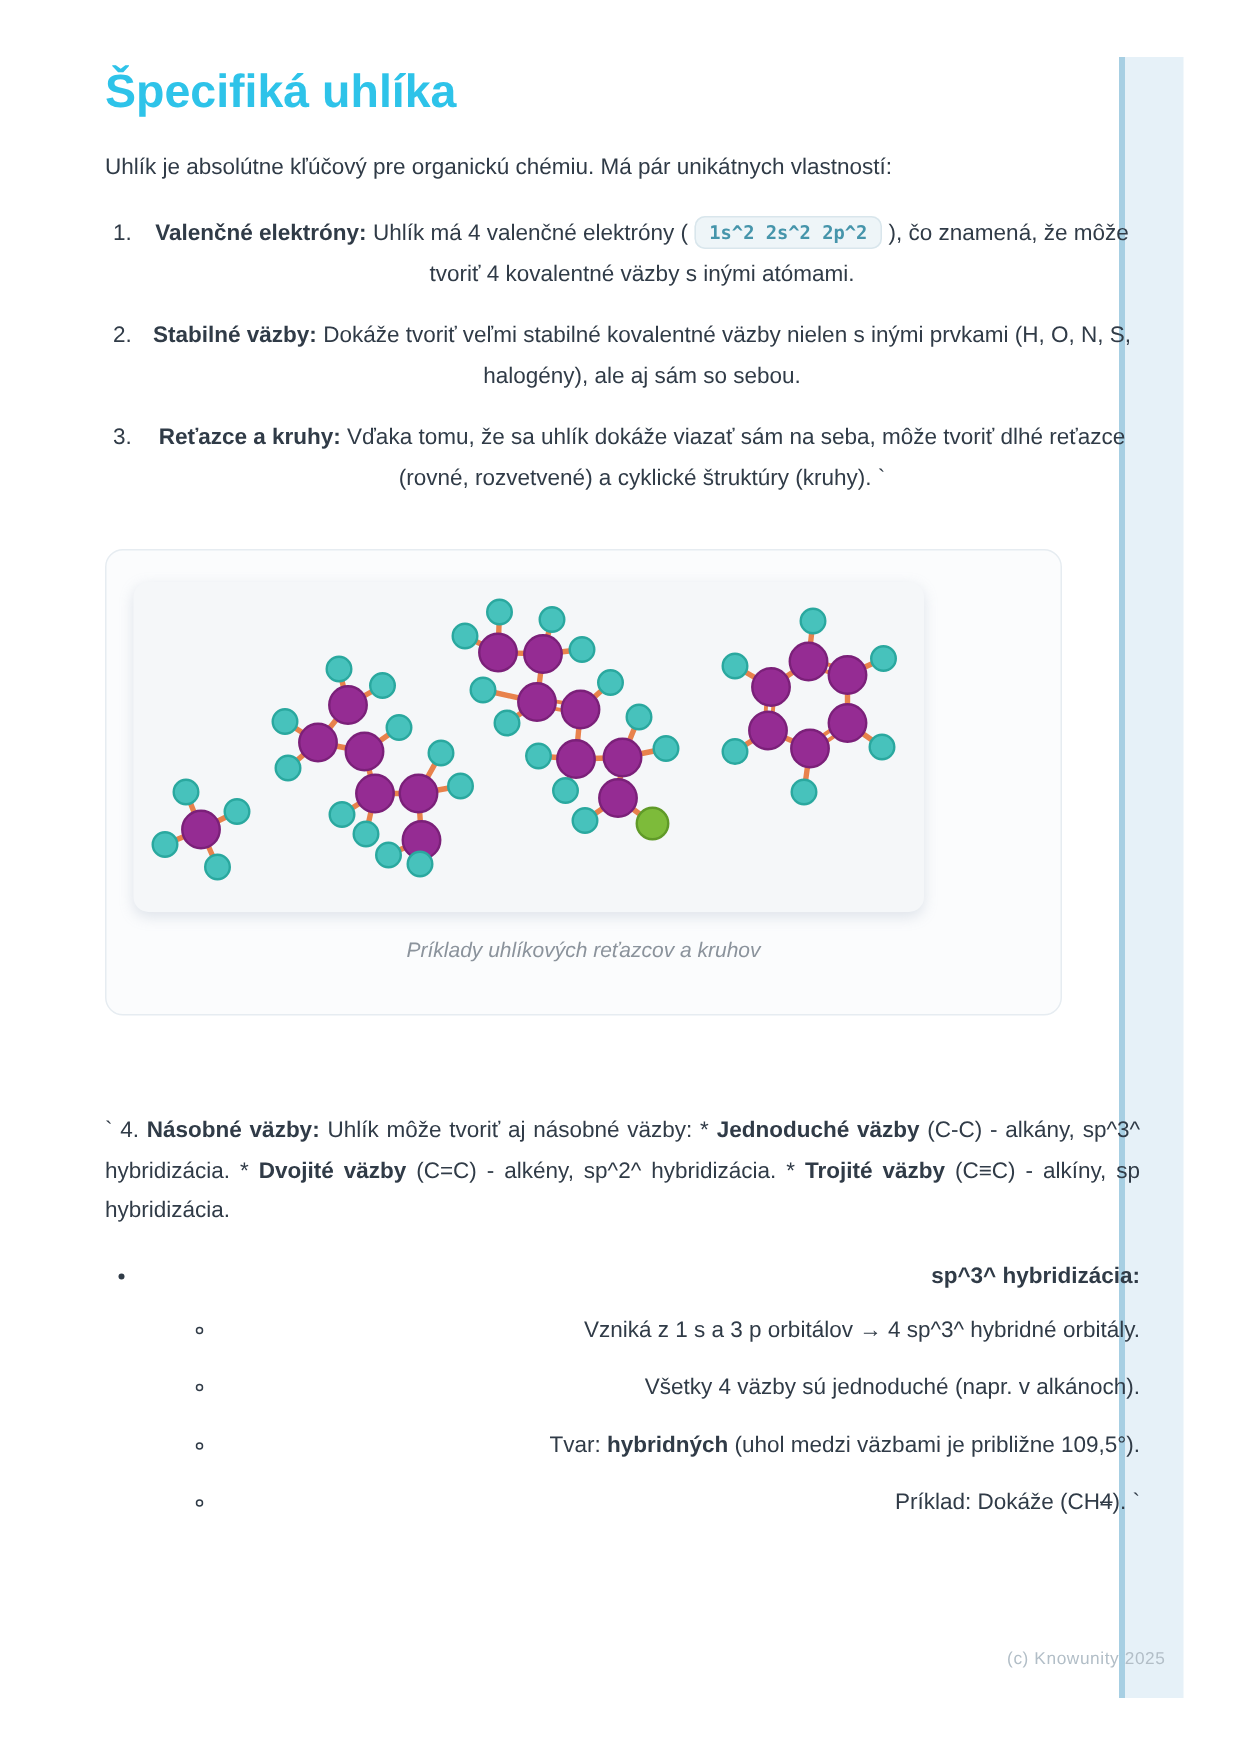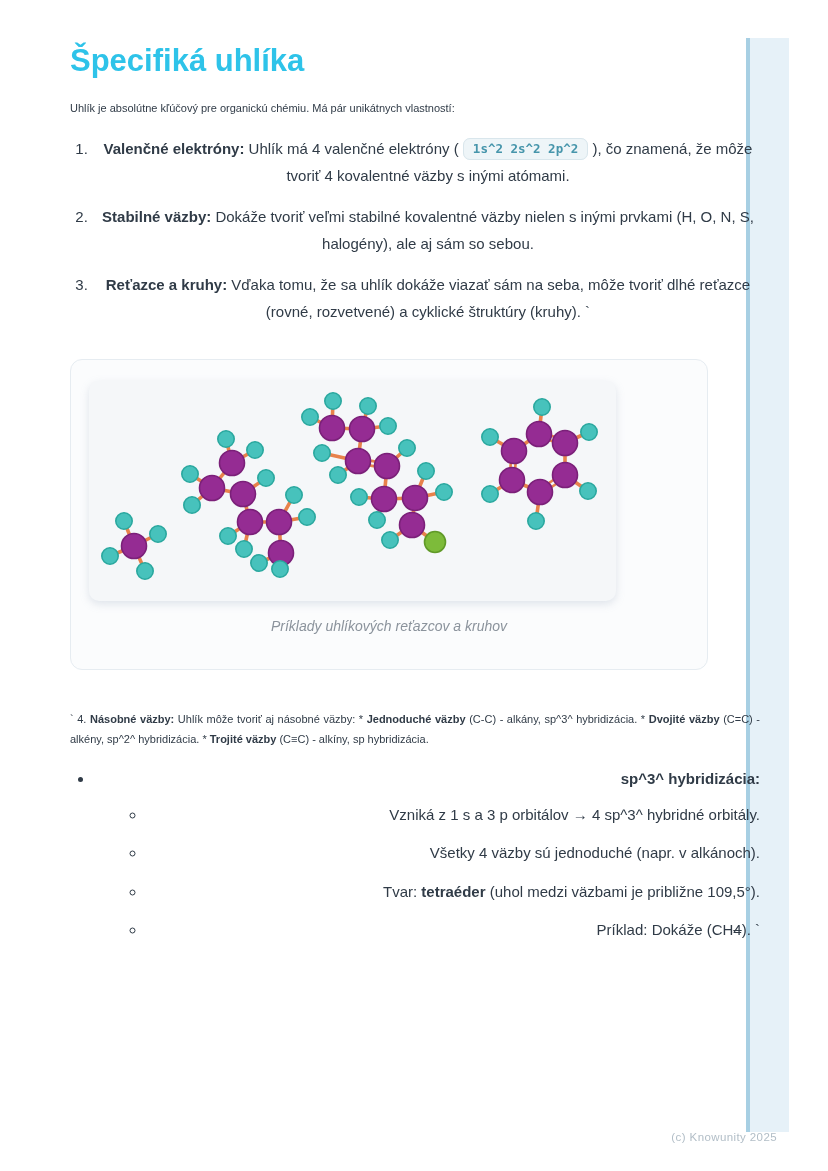--- a/index.html
+++ b/index.html
@@ -15,21 +15,21 @@
     border-left:4px solid var(--scroll-edge,#a7cfe3);
     z-index:1;
   }
   .content{position:absolute;left:70px;top:0;width:690px;z-index:2;}
   h1,h2{
     color:var(--heading-color,#2ec3e9);
     font-size:31px;line-height:1.2;font-weight:700;
   }
   h1{margin:42px 0 20px;}
   h2{margin:26px 0 22px;}
-  p{font-size:11px;line-height:1.78;margin:0;}
+  p{font-size:15px;line-height:1.78;margin:0;}
   .intro{margin-bottom:16px;}
   ol.numbered{margin:0;padding-left:22px;font-size:15px;line-height:1.8;}
   ol.numbered li{margin-bottom:14px;padding-left:4px;text-align:center;}
   ol.numbered li::marker{font-weight:400;}
   b{font-weight:700;}
   s{text-decoration:line-through;}
   code{
     font-family:"DejaVu Sans Mono", monospace;
     font-size:12.5px;font-weight:600;
     color:var(--code-color,#4695ab);
@@ -53,31 +53,30 @@
     background:var(--panel-bg,#f5f7f9);
     box-shadow:0 3px 9px rgba(150,165,185,0.28);
   }
   .figure-panel svg{display:block;}
   .figure-caption{
     text-align:center;font-style:italic;
     color:var(--caption-color,#8b939c);
     font-size:14px;margin-top:16px;line-height:1.3;
   }
   .justified{text-align:justify;}
-  .multi-bonds{margin-top:40px;}
+  .multi-bonds{margin-top:64px;}
   .hyb-intro{margin-bottom:16px;}
   ul.bullets{margin:16px 0 0;padding-left:24px;font-size:15px;line-height:1.8;list-style:disc;}
   ul.bullets > li{margin-bottom:8px;text-align:right;}
   ul.sub-bullets{margin:10px 0 0;padding-left:27px;list-style:circle;font-weight:400;}
   ul.sub-bullets li{margin-bottom:12px;line-height:1.75;margin-left:25px;}
   .footer-credit{
     position:absolute;top:1100px;right:51px;z-index:3;
     font-size:11.5px;letter-spacing:0.4px;
     color:var(--footer-color,#b2bec7);
-    margin-top:31px;
   }
 </style>
 </head>
 <body>
 
 <div class="scroll-strip"></div>
 
 <div class="content">
 
   <h1>Špecifiká uhlíka</h1>
@@ -210,21 +209,21 @@
   <p class="justified multi-bonds"><span>` 4. </span><b>Násobné väzby:</b><span> Uhlík môže tvoriť aj násobné väzby: * </span><b>Jednoduché väzby</b><span> (C-C) - alkány, sp^3^ hybridizácia. * </span><b>Dvojité väzby</b><span> (C=C) - alkény, sp^2^ hybridizácia. * </span><b>Trojité väzby</b><span> (C≡C) - alkíny, sp hybridizácia.</span></p>
 
 
 
   <ul class="bullets">
     <li>
       <span><b>sp^3^ hybridizácia:</b></span>
       <ul class="sub-bullets">
         <li><span>Vzniká z 1 s a 3 p orbitálov → 4 sp^3^ hybridné orbitály.</span></li>
         <li><span>Všetky 4 väzby sú jednoduché (napr. v alkánoch).</span></li>
-        <li><span>Tvar: </span><b>tetraéder</b><span> (uhol medzi väzbami je približne 109,5°).</span></li>
+        <li><span>Tvar: </span><b>hybridných</b><span> (uhol medzi väzbami je približne 109,5°).</span></li>
         <li><span>Príklad: Dokáže (CH</span><s>4</s><span>). `</span></li>
       </ul>
     </li>
   </ul>
 
 </div>
 
 <div class="footer-credit">(c) Knowunity 2025</div>
 
 </body></html>

